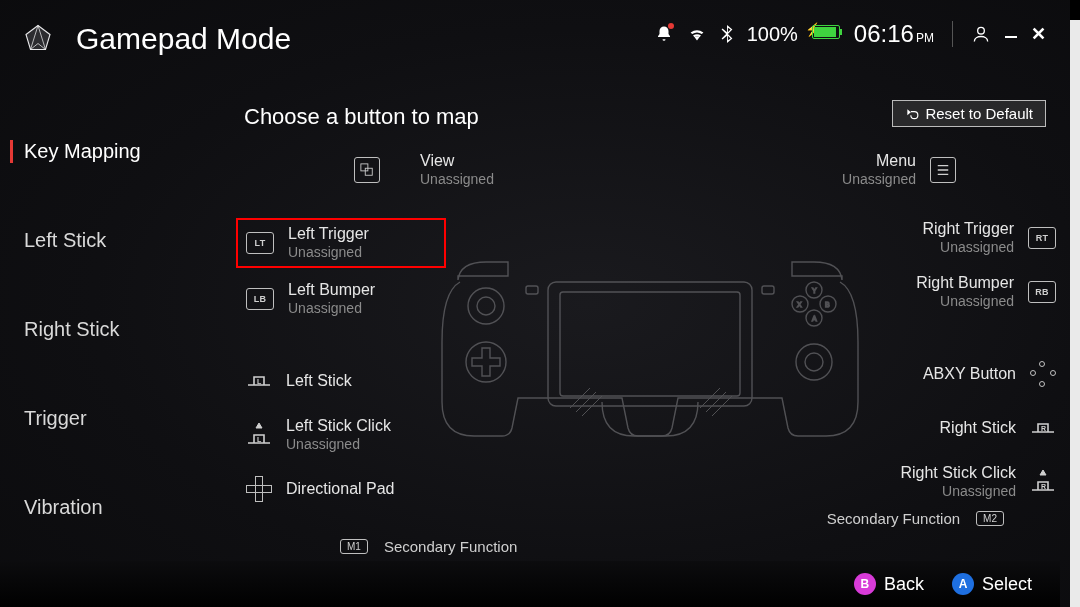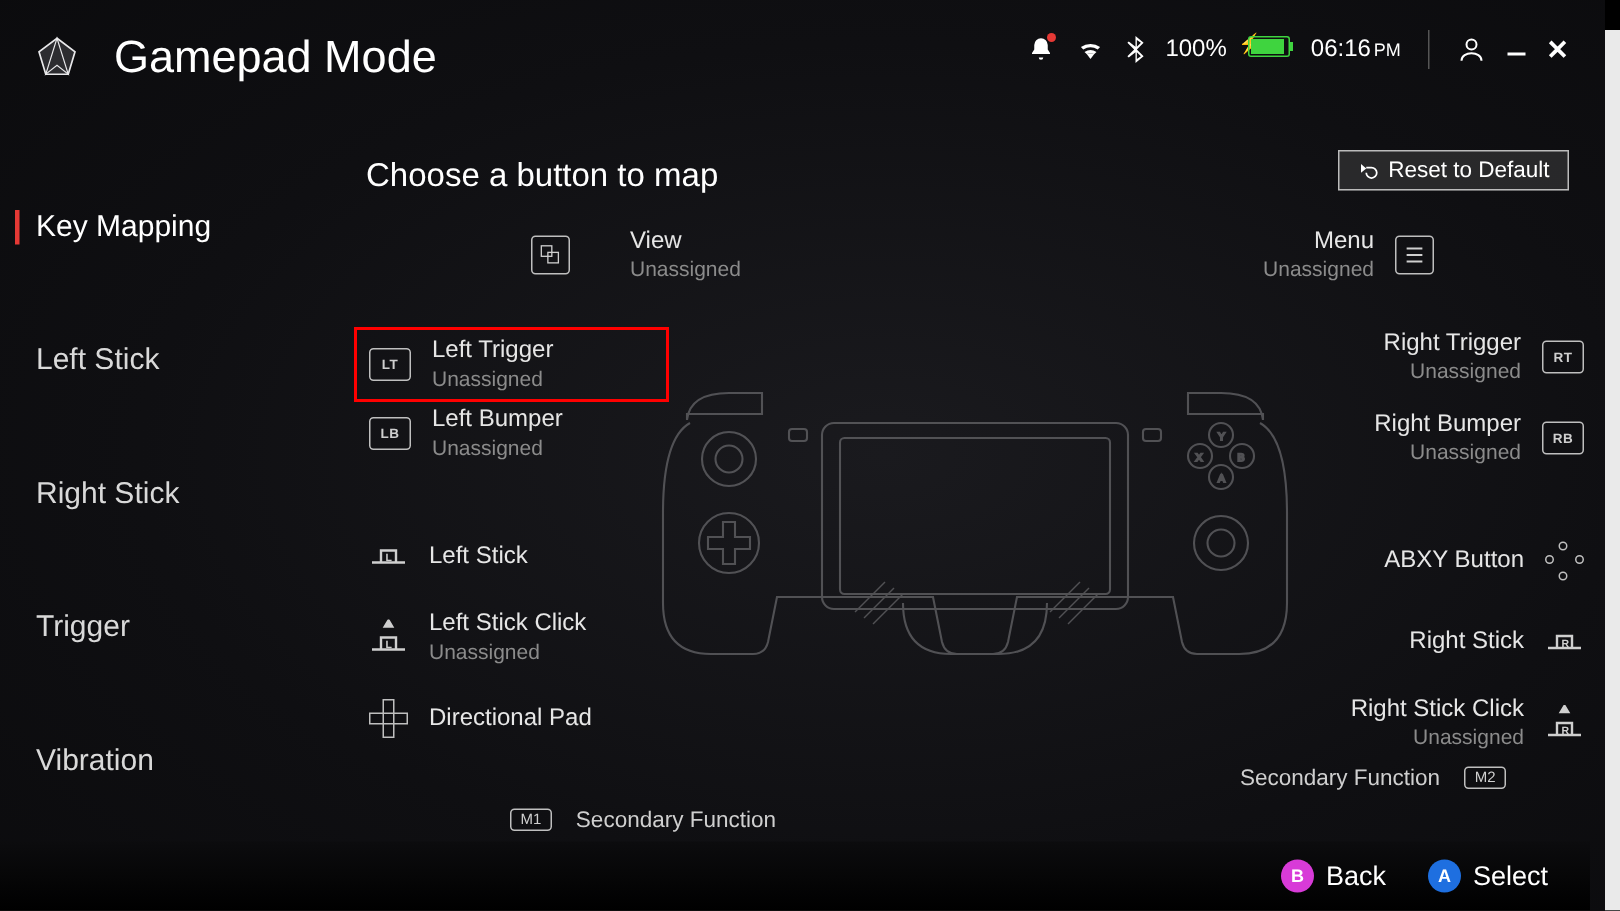--- a/index.html
+++ b/index.html
@@ -41,22 +41,22 @@
   .logo {
     width: 36px; height: 36px; margin-right: 20px;
     display:flex;align-items:center;justify-content:center;
   }
   .title { font-size: 30px; font-weight: 400; color:#fff; }
   .status {
     position:absolute; right: 4px; top: 4px;
     display:flex; align-items:center; gap:14px;
     color:#fff; font-size:16px; font-weight:500;
   }
-  .status .pct { font-size:16px; }
-  .status .time { font-size:16px; }
+  .status .pct { font-size:20px; }
+  .status .time { font-size:24px; }
   .status .ampm { font-size:12px; margin-left:2px;margin-top:28px; }
   .battery {
     width:28px; height:14px; border:1px solid #3fd43f; border-radius:2px;
     position:relative; display:inline-block;
   }
   .battery::after { content:""; position:absolute; right:-3px; top:3px; width:2px; height:6px; background:#3fd43f; }
   .battery-fill { position:absolute; left:1px; top:1px; bottom:1px; width:85%; background:#3fd43f; }
   .battery-bolt { position:absolute; left:-6px; top:-3px; color:#3fd43f; font-size:13px; }
   .divider { width:1px; height:26px; background:#555; margin:0 4px; }
   .hdr-icon { display:inline-flex; align-items:center; justify-content:center; }
@@ -98,21 +98,21 @@
     display:flex;align-items:center;justify-content:center;
     font-size:9px; color:#cfcfcf; font-weight:600; letter-spacing:.3px;
     flex-shrink:0;
   }
   .ic.square { width:26px; height:26px; border-radius:3px; }
   .ic.none { border:none; width:26px; height:26px; }
   .labels { display:flex; flex-direction:column; line-height:1.25; }
   .lbl { font-size:16px; color:#e6e6e6; }
   .sub { font-size:14px; color:#8b8b8b; }
   .highlight {
-    border:2.5px solid #ff0000; padding:4px 60px 4px 8px; margin-left:-10px; margin-bottom:1px;
+    border:2.5px solid #ff0000; padding:4px 60px 4px 8px; margin-left:-10px; margin-bottom:11px;
   }
   .spacer-md { height:28px; }
   
   .abxy { position:relative; width:26px; height:26px; }
   .abxy span{ position:absolute; width:6px; height:6px; border:1.5px solid #bfbfbf; border-radius:50%; }
   .abxy .t{top:0;left:9px}.abxy .b{bottom:0;left:9px}.abxy .l{left:0;top:9px}.abxy .r{right:0;top:9px}
   
   .dpad { position:relative; width:26px;height:26px;}
   .dpad::before,.dpad::after{content:"";position:absolute;background:transparent;border:1.5px solid #bfbfbf;}
   .dpad::before{left:9px;top:0;width:6px;height:24px;}

